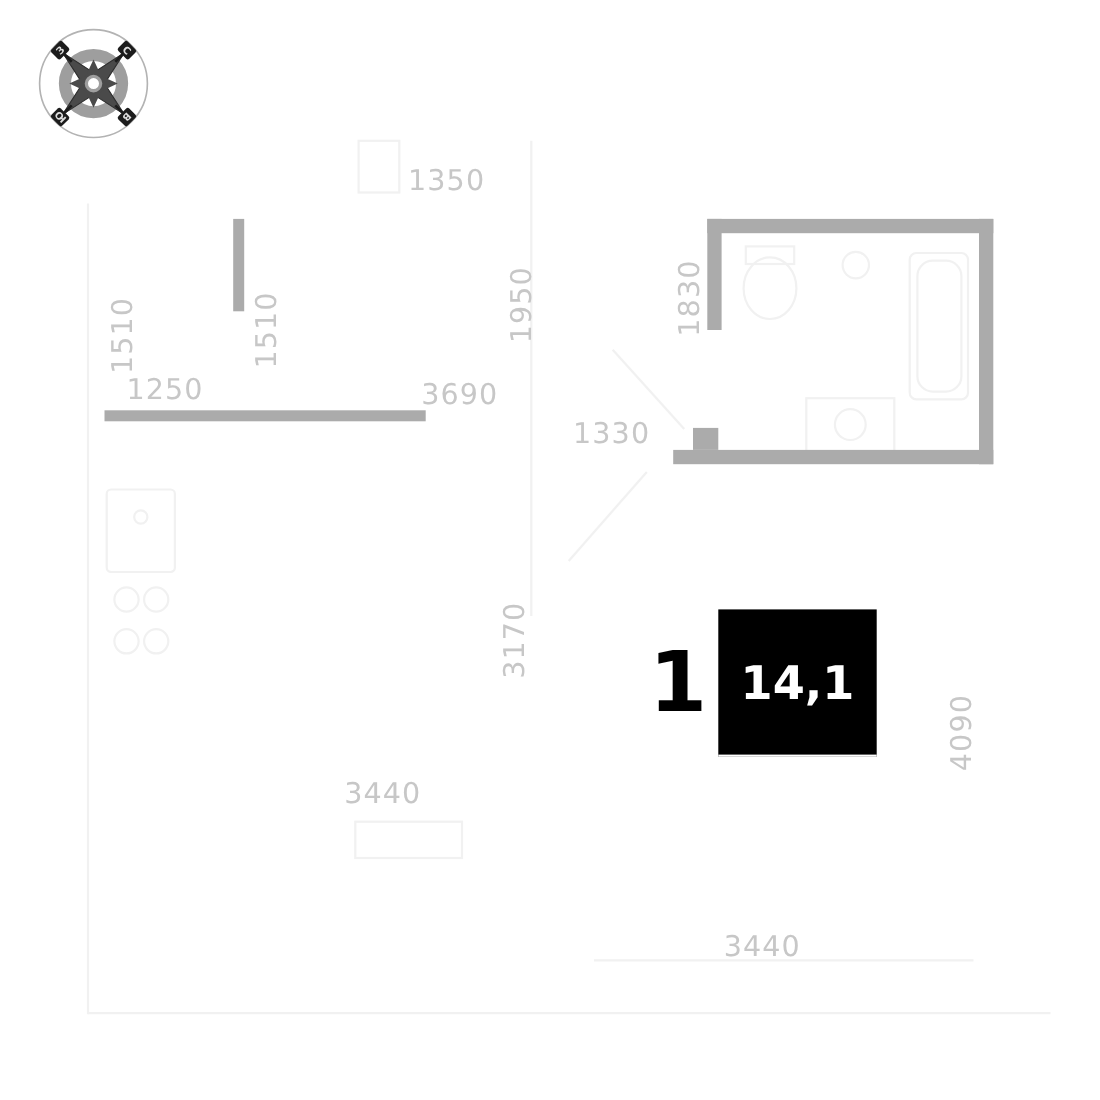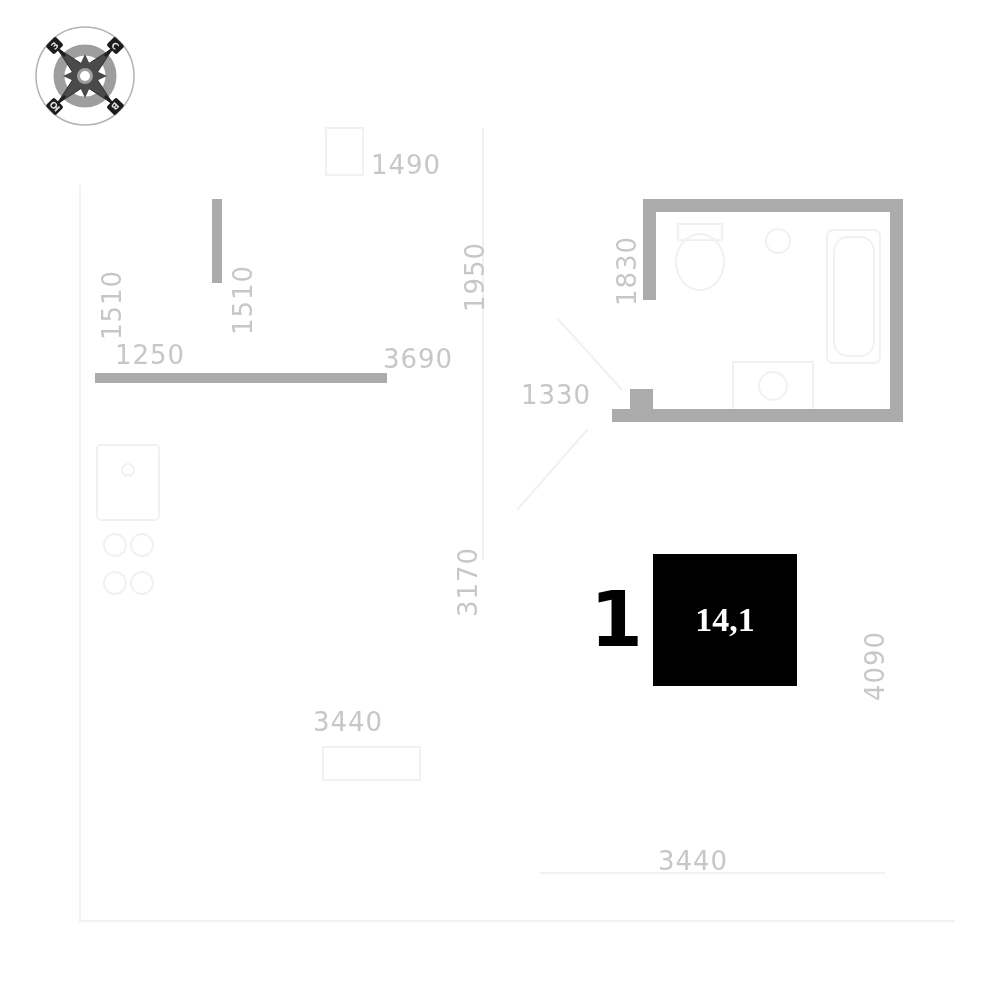--- a/index.html
+++ b/index.html
@@ -22,21 +22,21 @@
   .d-3170{left:468px;top:582px;}
   .d-3440a{left:348px;top:722px;}
   .d-4090{left:875px;top:666px;}
   .d-3440b{left:693px;top:861px;}
   
   .unit-number{position:absolute;left:590px;top:584px;width:40px;height:72px;
                font-size:76px;font-weight:bold;color:#000;line-height:72px;text-align:center;}
   .unit-label{position:absolute;left:653px;top:554px;width:144px;height:134px;background:#000;
               display:flex;flex-direction:column;}
   .area-row{flex:1;display:flex;align-items:center;justify-content:center;color:#fff;font-weight:bold;}
-  .area-top{border-bottom:2px solid #ffffff;font-size:34px;font-family:Liberation Serif, serif;}
+  .area-top{border-bottom:2px solid #ffffff;font-size:42px;}
   .area-bottom{font-size:47px;}
   
   .faint-svg,.compass-svg{position:absolute;}
   .faint-svg{left:0;top:0;}
   .compass-svg{left:24px;top:15px;}
 </style>
 </head>
 <body>
 
 <div class="canvas">
@@ -98,21 +98,21 @@
   </svg>
 
   <div class="wall" style="left:212px;top:199px;width:10px;height:84px;"></div>
   <div class="wall" style="left:95px;top:373px;width:292px;height:10px;"></div>
   <div class="wall" style="left:643px;top:199px;width:260px;height:13px;"></div>
   <div class="wall" style="left:890px;top:199px;width:13px;height:223px;"></div>
   <div class="wall" style="left:612px;top:409px;width:291px;height:13px;"></div>
   <div class="wall" style="left:643px;top:199px;width:13px;height:101px;"></div>
   <div class="wall" style="left:630px;top:389px;width:23px;height:20px;"></div>
 
-  <span class="dim d-1220">1490</span>
+  <span class="dim d-1220">1350</span>
   <span class="dim v d-1510a">1510</span>
   <span class="dim v d-1510b">1510</span>
   <span class="dim d-1010">1250</span>
   <span class="dim d-3690">3690</span>
   <span class="dim v d-1950">1950</span>
   <span class="dim v d-1830">1830</span>
   <span class="dim d-1180">1330</span>
   <span class="dim v d-3170">3170</span>
   <span class="dim d-3440a">3440</span>
   <span class="dim v d-4090">4090</span>

